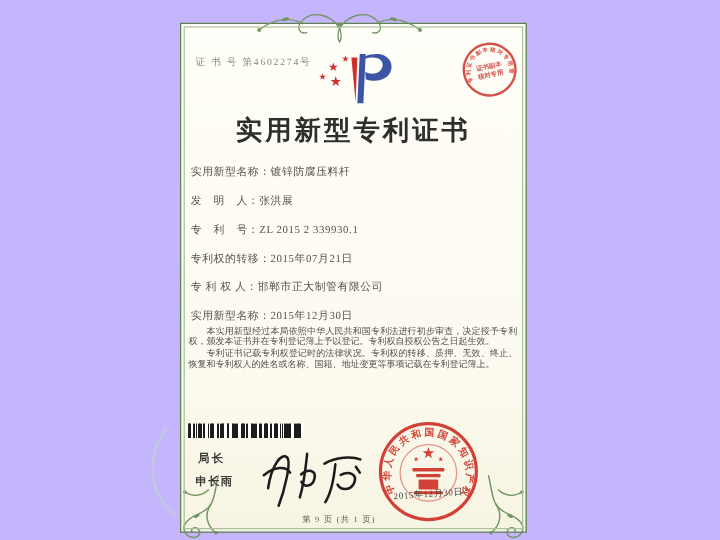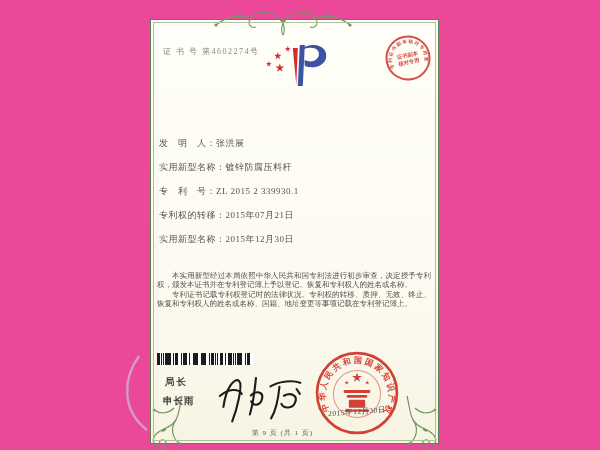--- a/index.html
+++ b/index.html
@@ -1,17 +1,17 @@
 <!DOCTYPE html>
 <html><head>
 <meta charset="utf-8">
 <style>
   html,body{margin:0;padding:0;}
   body{width:600px;height:450px;background:#ffffff;font-family:"Liberation Serif","DejaVu Serif",serif;position:relative;overflow:hidden;}
-  .photo{position:absolute;left:0;top:0;width:600px;height:450px;background:#ec4899;}
+  .photo{position:absolute;left:0;top:0;width:600px;height:450px;background:#c4b5fd;}
   
   .cert{position:absolute;left:150px;top:19px;width:287px;height:423px;
         border:1.2px solid #5d8150;
         background:linear-gradient(180deg,#fffef8 0%,#fcfaef 70%,#f7f4e3 100%);}
   .cert::after{content:"";position:absolute;left:2px;top:2px;right:2px;bottom:2px;
         border:0.5px solid #a9c299;pointer-events:none;}
   .garland{position:absolute;left:50%;top:-15px;transform:translateX(-58%);width:150px;height:32px;}
   .flourish{position:absolute;width:42px;height:58px;bottom:-9px;}
   .flourish.bl{left:-7px;}
   .flourish.br{right:-7px;transform:scaleX(-1);}
@@ -121,31 +121,33 @@
 
     <svg class="stamp-corner" viewBox="0 0 48 48">
       <circle cx="24" cy="24" r="21.5" fill="none" stroke="#d03a30" stroke-width="2"></circle>
       <text font-size="4.6" fill="#d03a30" letter-spacing="1.2" font-weight="bold">
         <textPath href="#ringSmall">专利证书副本核对专用章</textPath>
       </text>
       <text x="24" y="23" text-anchor="middle" font-size="5.4" fill="#d03a30" font-weight="bold">证书副本</text>
       <text x="24" y="30" text-anchor="middle" font-size="5.4" fill="#d03a30" font-weight="bold">核对专用</text>
     </svg>
 
+    <div class="title">实用新型专利证书</div>
 
     <div class="fields">
+      <div class="frow"><span>实用新型名称：</span><span>镀锌防腐压料杆</span></div>
       <div class="frow"><span>发　明　人：</span><span>张洪展</span></div>
-      <div class="frow"><span>实用新型名称：</span><span>镀锌防腐压料杆</span></div>
       <div class="frow"><span>专　利　号：</span><span>ZL 2015 2 339930.1</span></div>
       <div class="frow"><span>专利权的转移：</span><span>2015年07月21日</span></div>
+      <div class="frow"><span>专 利 权 人：</span><span>邯郸市正大制管有限公司</span></div>
       <div class="frow"><span>实用新型名称：</span><span>2015年12月30日</span></div>
     </div>
 
     <div class="paras">
-      <p>本实用新型经过本局依照中华人民共和国专利法进行初步审查，决定授予专利权，颁发本证书并在专利登记簿上予以登记。恢复和专利权人的姓名或名称。</p>
+      <p>本实用新型经过本局依照中华人民共和国专利法进行初步审查，决定授予专利权，颁发本证书并在专利登记簿上予以登记。专利权自授权公告之日起生效。</p>
       <p>专利证书记载专利权登记时的法律状况。专利权的转移、质押、无效、终止、恢复和专利权人的姓名或名称、国籍、地址变更等事项记载在专利登记簿上。</p>
     </div>
 
     <div class="barcode"></div>
 
     <div class="signer-title">局长</div>
     <div class="signer-name">申长雨</div>
 
     <svg class="signature" viewBox="0 0 100 58">
       <g stroke="#1c1c1c" stroke-width="2.1" fill="none" stroke-linecap="round">

